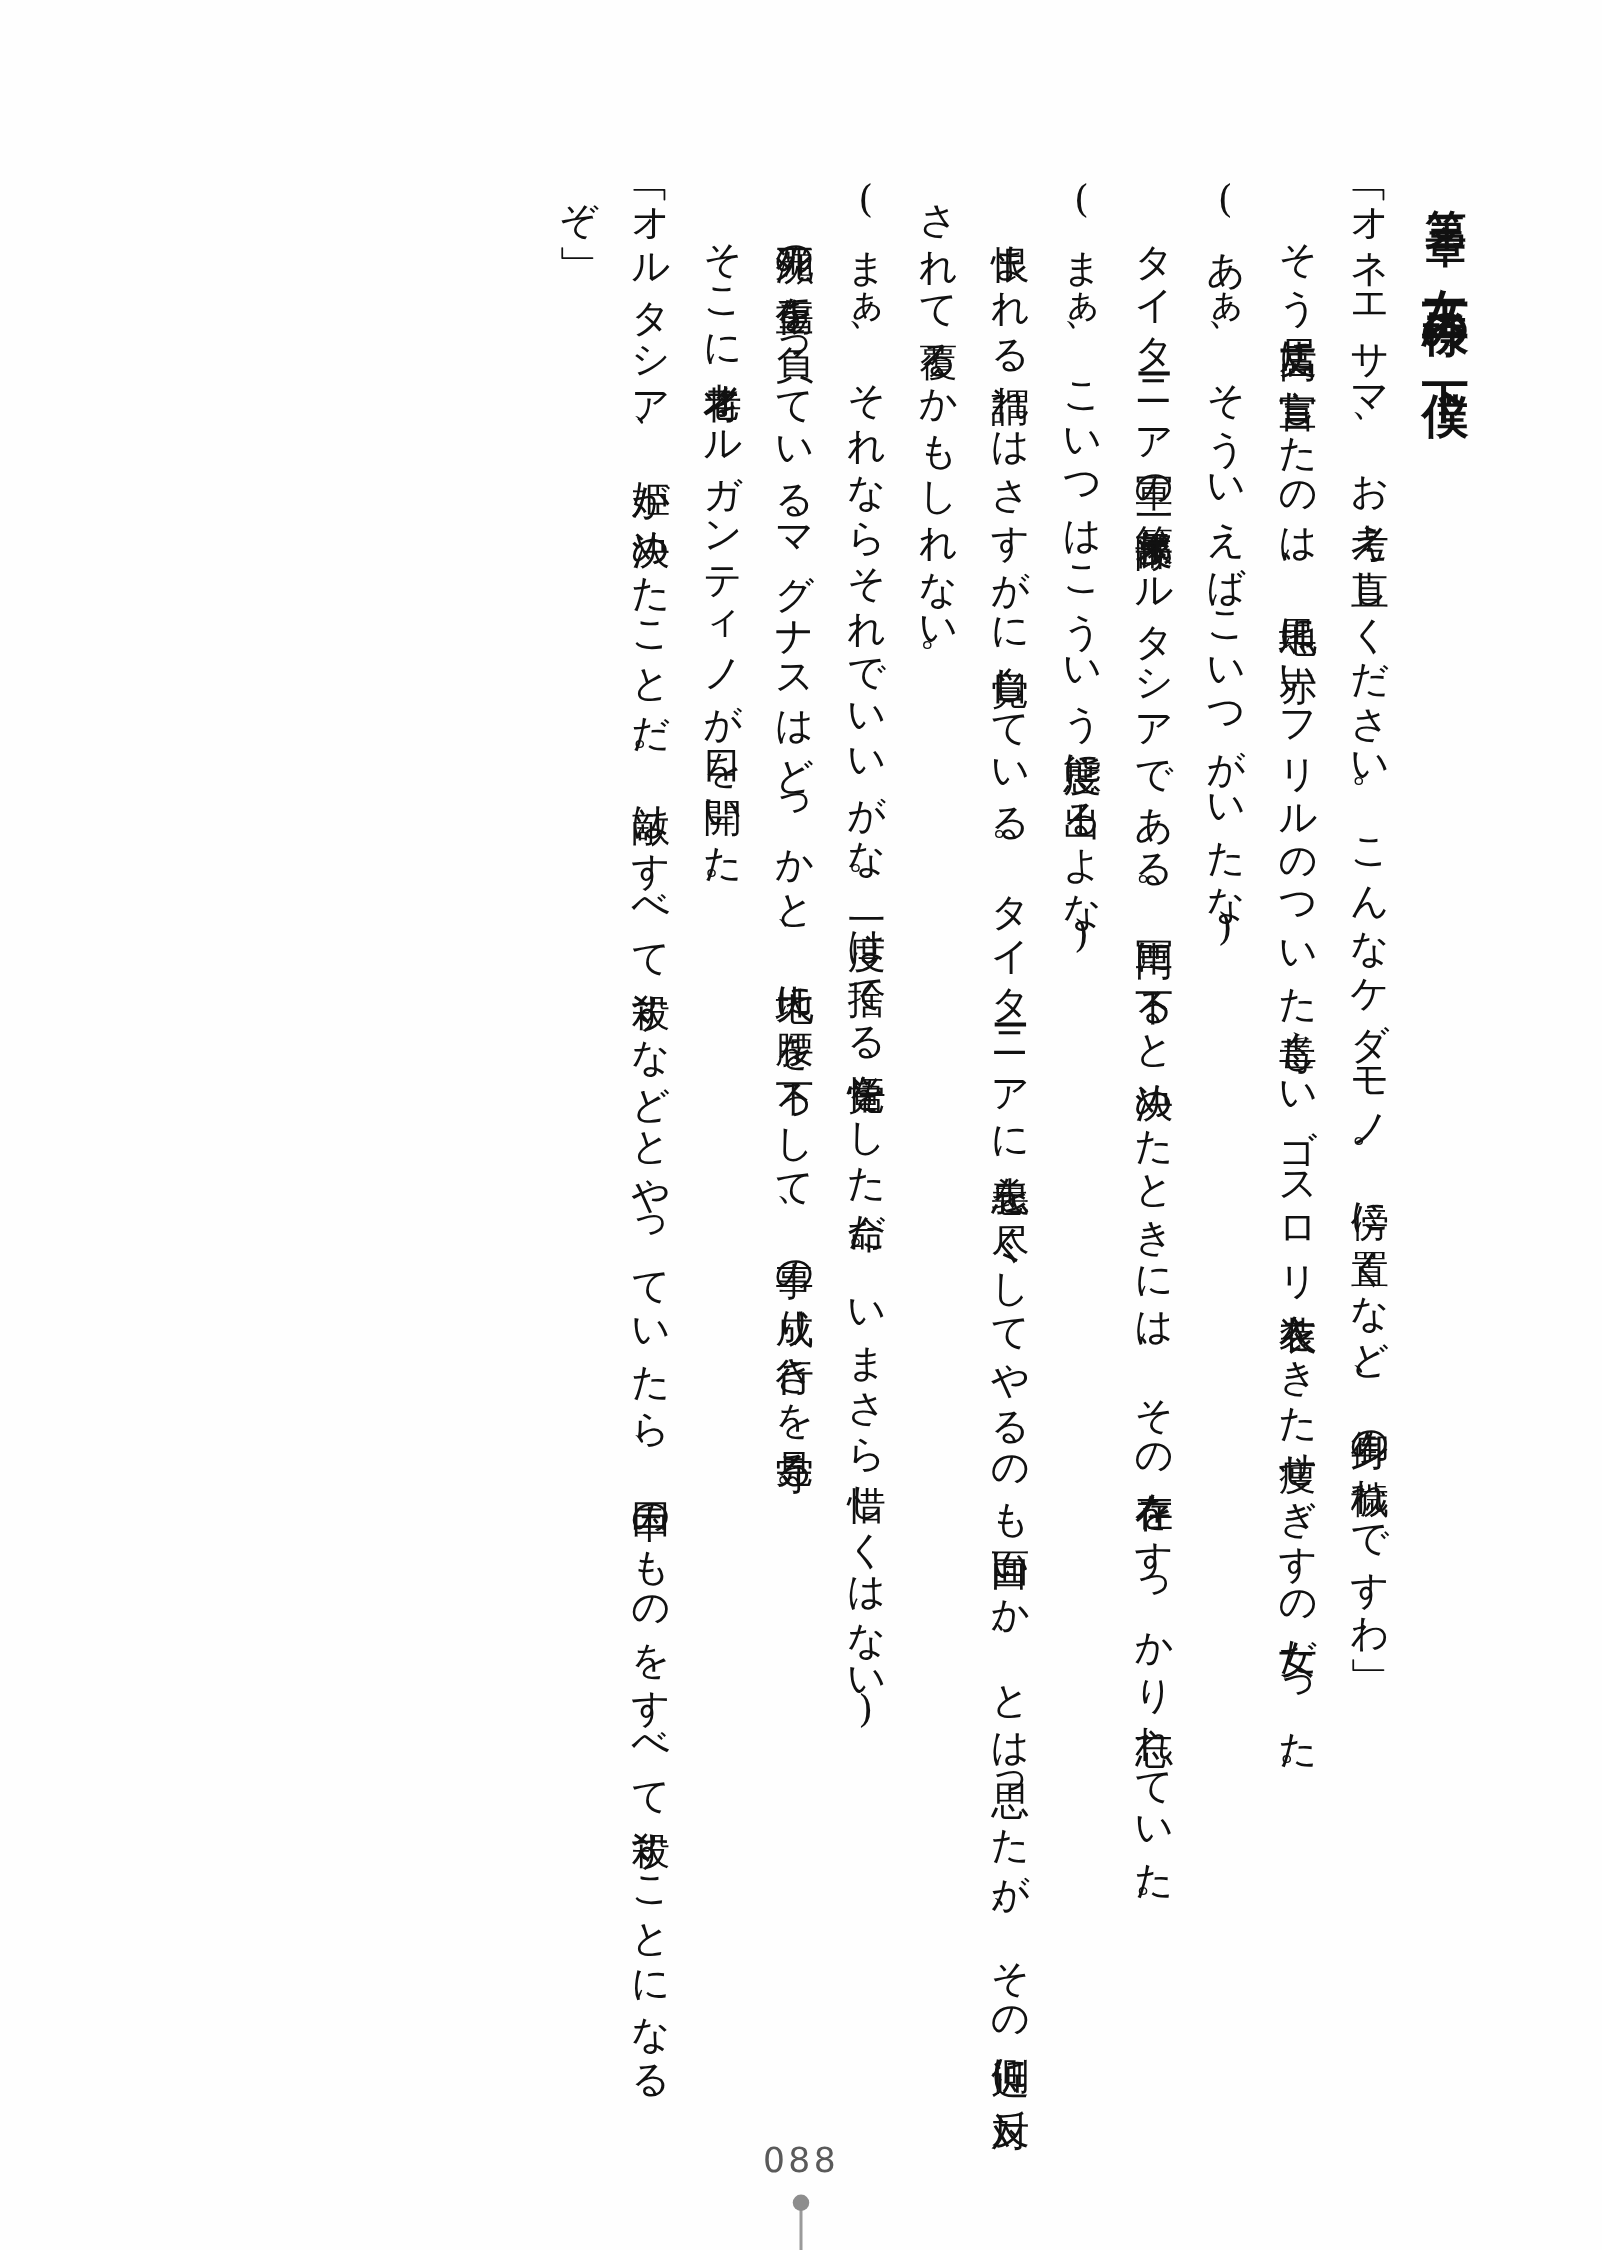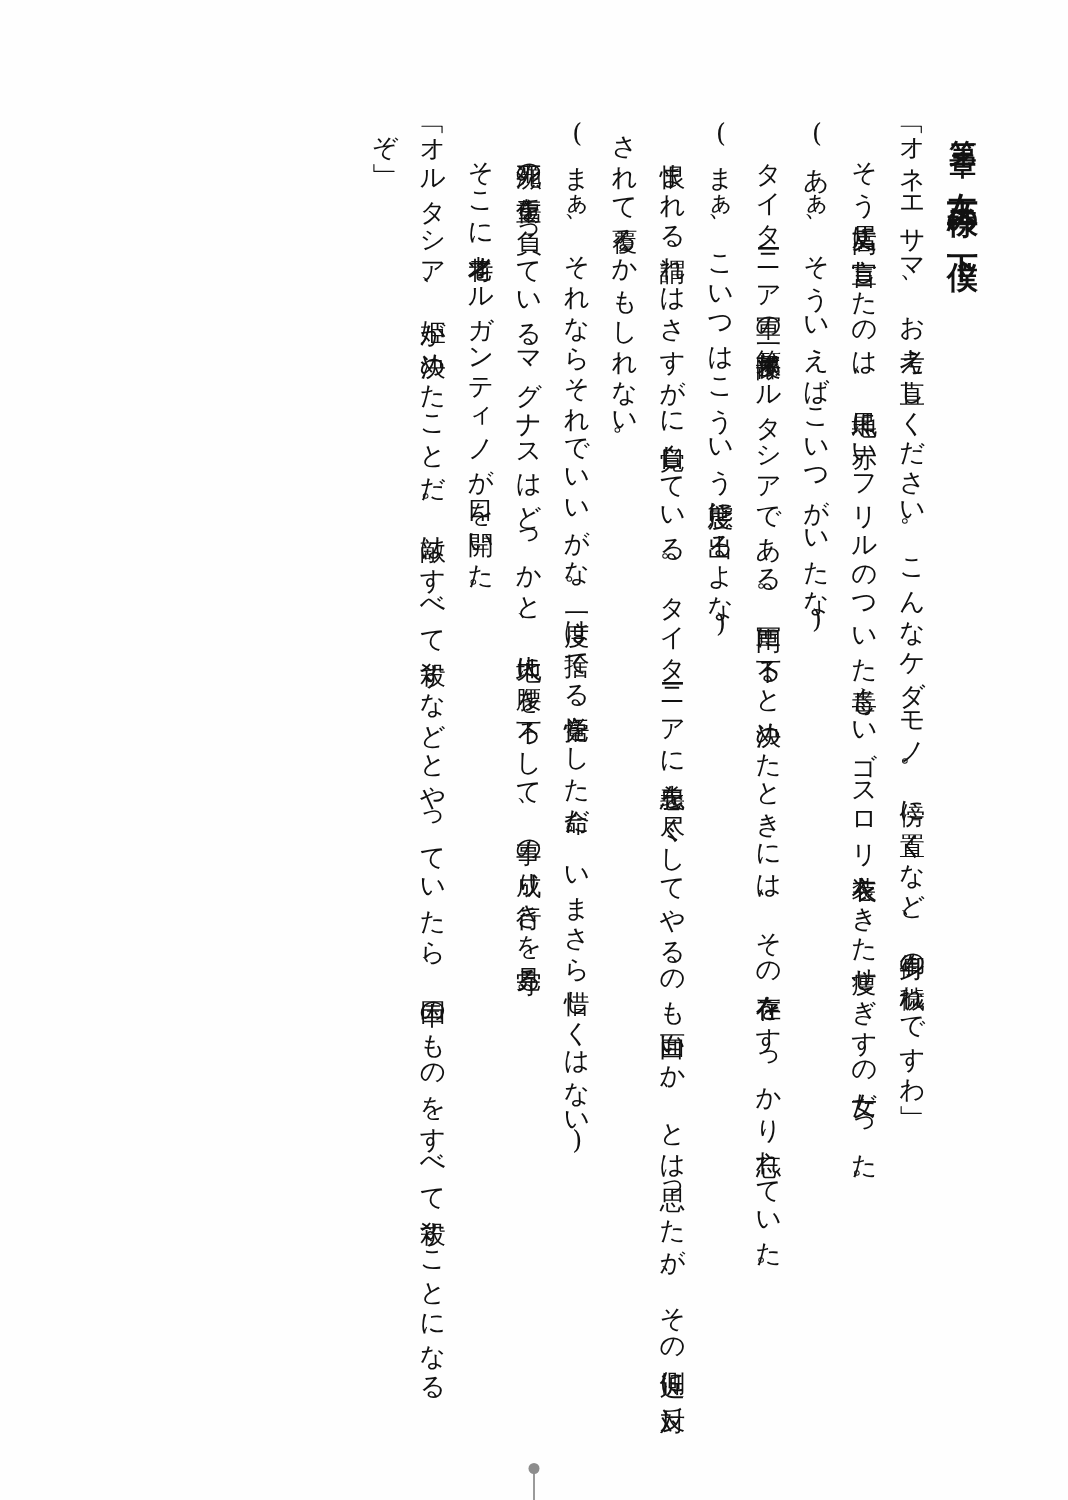--- a/index.html
+++ b/index.html
@@ -112,16 +112,19 @@
     <p class="para">タイターニア軍の第一部隊長オルタシアである。軍門に下ると決めたときには、その存在をすっかり忘れていた。</p>
     <p class="para noindent">(まぁ、こいつはこういう態度に出るよな)</p>
     <p class="para">恨まれる謂れはさすがに自覚している。タイターニアに忠義を尽くしてやるのも面白いか、とは思ったが、その側近に反対されて覆るかもしれない。</p>
     <p class="para noindent">(まぁ、それならそれでいいがな。一度は捨てる覚悟をした命だ。いまさら惜しくはない)</p>
     <p class="para">瀕死の重傷を負っているマグナスはどっかと、大地に腰を下ろして、事の成り行きを見守る。</p>
     <p class="para">そこに老将オルガンティノが口を開いた。</p>
     <p class="para noindent">「オルタシア、姫が決めたことだ。敵はすべて殺すなどとやっていたら、国中のものをすべて殺すことになるぞ」</p>
 
   </div>
 
+  <div class="folio">
+    <span>088</span>
+  </div>
   <div class="folio-rule"></div>
   <div class="folio-dot"></div>
 
 </div>
 
 </body></html>

